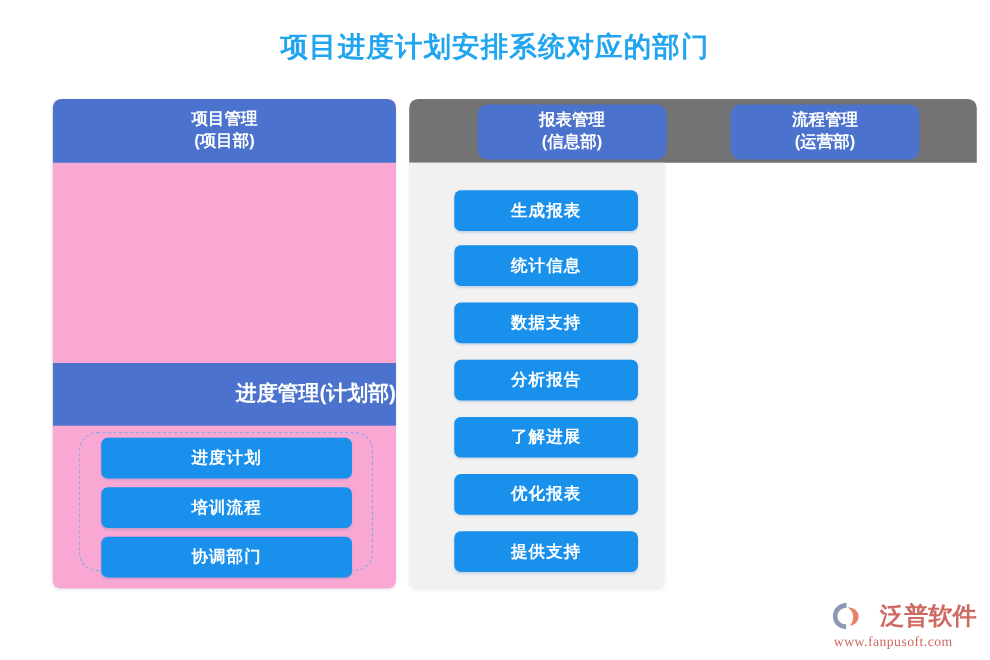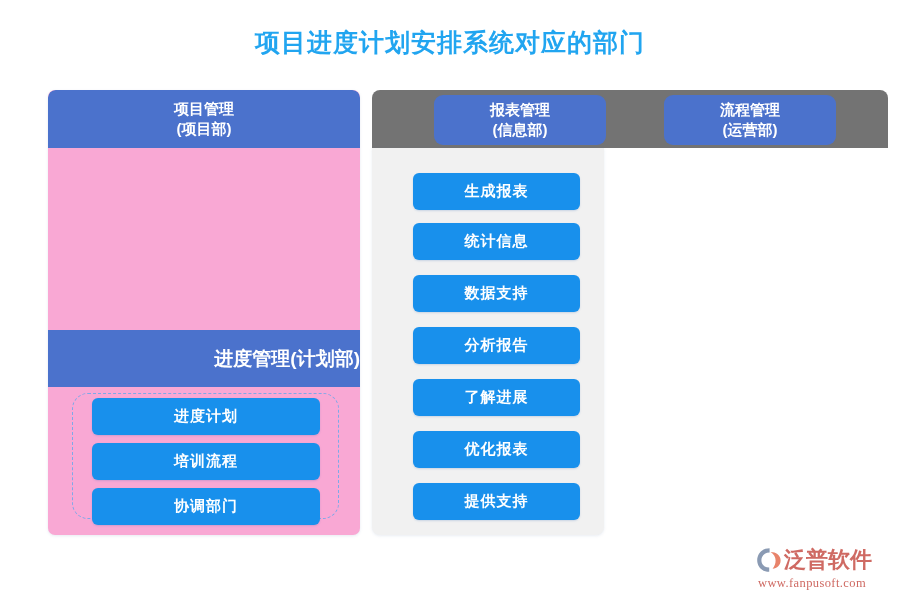--- a/index.html
+++ b/index.html
@@ -240,21 +240,21 @@
   .logo-mark {
     width: 28px;
     height: 26px;
     flex: 0 0 28px;
   }
   .logo-name {
     font-size: 22px;
     font-weight: bold;
     color: #cf6a63;
     letter-spacing: 0px;
-    margin-left: 0;
+    margin-left: 16px;
     line-height: 1;
   }
   .logo-url {
     font-family: "Liberation Serif", "DejaVu Serif", serif;
     font-size: 12.5px;
     color: #cf6a63;
     letter-spacing: 0.4px;
     margin-top: 2px;
     margin-left: 2px;
     white-space: nowrap;

